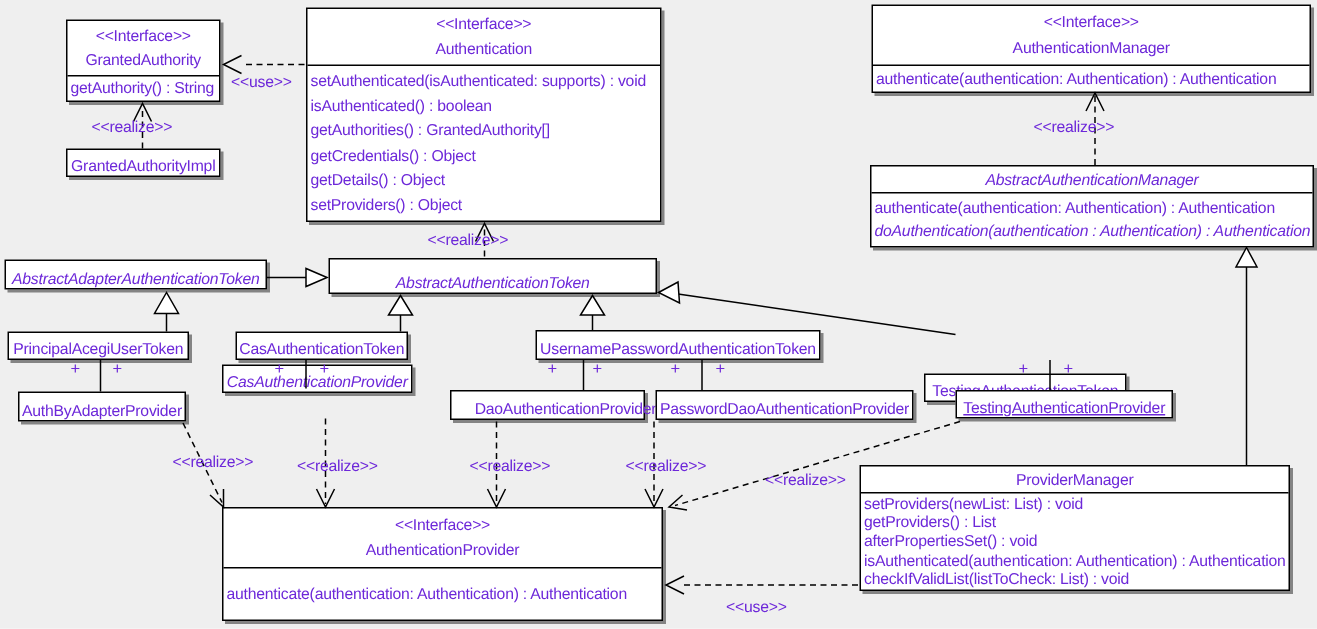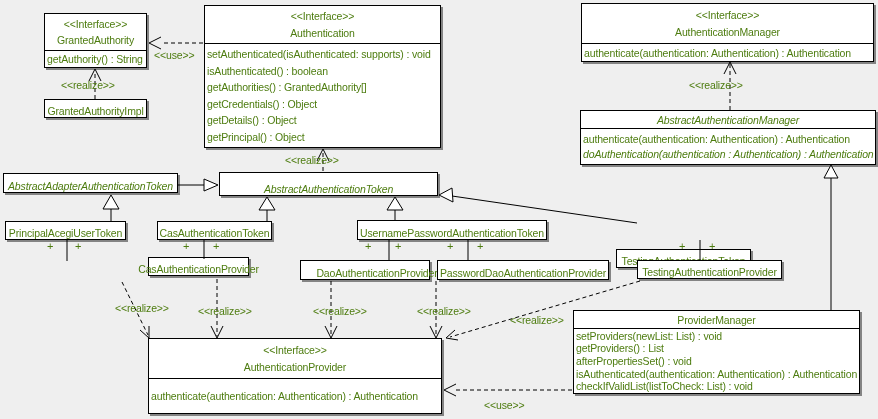--- a/index.html
+++ b/index.html
@@ -1,18 +1,18 @@
 <!DOCTYPE html>
 <html><head>
 <meta charset="utf-8">
 <style>
   html,body{margin:0;padding:0;}
   #canvas{
     position:relative;width:878px;height:419px;background:#efefef;
-    overflow:hidden;font-family:"Liberation Sans",sans-serif;color:#4d7c0f;
+    overflow:hidden;font-family:"Liberation Sans",sans-serif;color:#6d28d9;
   }
   .cls{
     position:absolute;background:#fff;border:1px solid #000;
     box-shadow:2px 2px 0 #848484;box-sizing:border-box;
     display:flex;flex-direction:column;
   }
   .hdr{
     display:flex;flex-direction:column;align-items:center;
     justify-content:space-evenly;border-bottom:1px solid #000;
     flex:0 0 auto;overflow:hidden;
@@ -60,21 +60,21 @@
     <div class="hdr" style="height:37px;">
       <div class="stereo">&lt;&lt;Interface&gt;&gt;</div>
       <div class="cname">Authentication</div>
     </div>
     <div class="rows">
       <div class="row">setAuthenticated(isAuthenticated: supports) : void</div>
       <div class="row">isAuthenticated() : boolean</div>
       <div class="row">getAuthorities() : GrantedAuthority[]</div>
       <div class="row">getCredentials() : Object</div>
       <div class="row">getDetails() : Object</div>
-      <div class="row">getPrincipal() : Object</div>
+      <div class="row">setProviders() : Object</div>
     </div>
   </div>
 
   <div class="cls" style="left:581px;top:3px;width:293px;height:59px;">
     <div class="hdr" style="height:39px;">
       <div class="stereo">&lt;&lt;Interface&gt;&gt;</div>
       <div class="cname">AuthenticationManager</div>
     </div>
     <div class="rows">
       <div class="row">authenticate(authentication: Authentication) : Authentication</div>
@@ -105,30 +105,33 @@
   <div class="cls single" style="left:157px;top:221px;width:115px;height:19px;">
     <div class="cname">CasAuthenticationToken</div>
   </div>
   <div class="cls single" style="left:357px;top:220px;width:190px;height:20px;">
     <div class="cname">UsernamePasswordAuthenticationToken</div>
   </div>
   <div class="cls single" style="left:616px;top:221px;width:135px;height:19px;margin-top:28px;">
     <div class="cname">TestingAuthenticationToken</div>
   </div>
 
-  <div class="cls single" style="left:148px;top:257px;width:101px;height:19px;">
+  <div class="cls single" style="left:12px;top:261px;width:112px;height:20px;">
+    <div class="cname">AuthByAdapterProvider</div>
+  </div>
+  <div class="cls single" style="left:148px;top:243px;width:127px;height:19px;font-style:italic;">
     <div class="cname">CasAuthenticationProvider</div>
   </div>
   <div class="cls single" style="left:300px;top:260px;width:130px;height:20px;padding-left:24px;">
     <div class="cname">DaoAuthenticationProvider</div>
   </div>
   <div class="cls single" style="left:437px;top:260px;width:172px;height:20px;">
     <div class="cname">PasswordDaoAuthenticationProvider</div>
   </div>
-  <div class="cls single" style="left:637px;top:260px;width:145px;height:19px;">
+  <div class="cls single" style="left:637px;top:260px;width:145px;height:19px;text-decoration:underline;">
     <div class="cname">TestingAuthenticationProvider</div>
   </div>
 
   <div class="cls" style="left:148px;top:338px;width:294px;height:76px;">
     <div class="hdr" style="height:39px;">
       <div class="stereo">&lt;&lt;Interface&gt;&gt;</div>
       <div class="cname">AuthenticationProvider</div>
     </div>
     <div class="rows">
       <div class="row">authenticate(authentication: Authentication) : Authentication</div>

